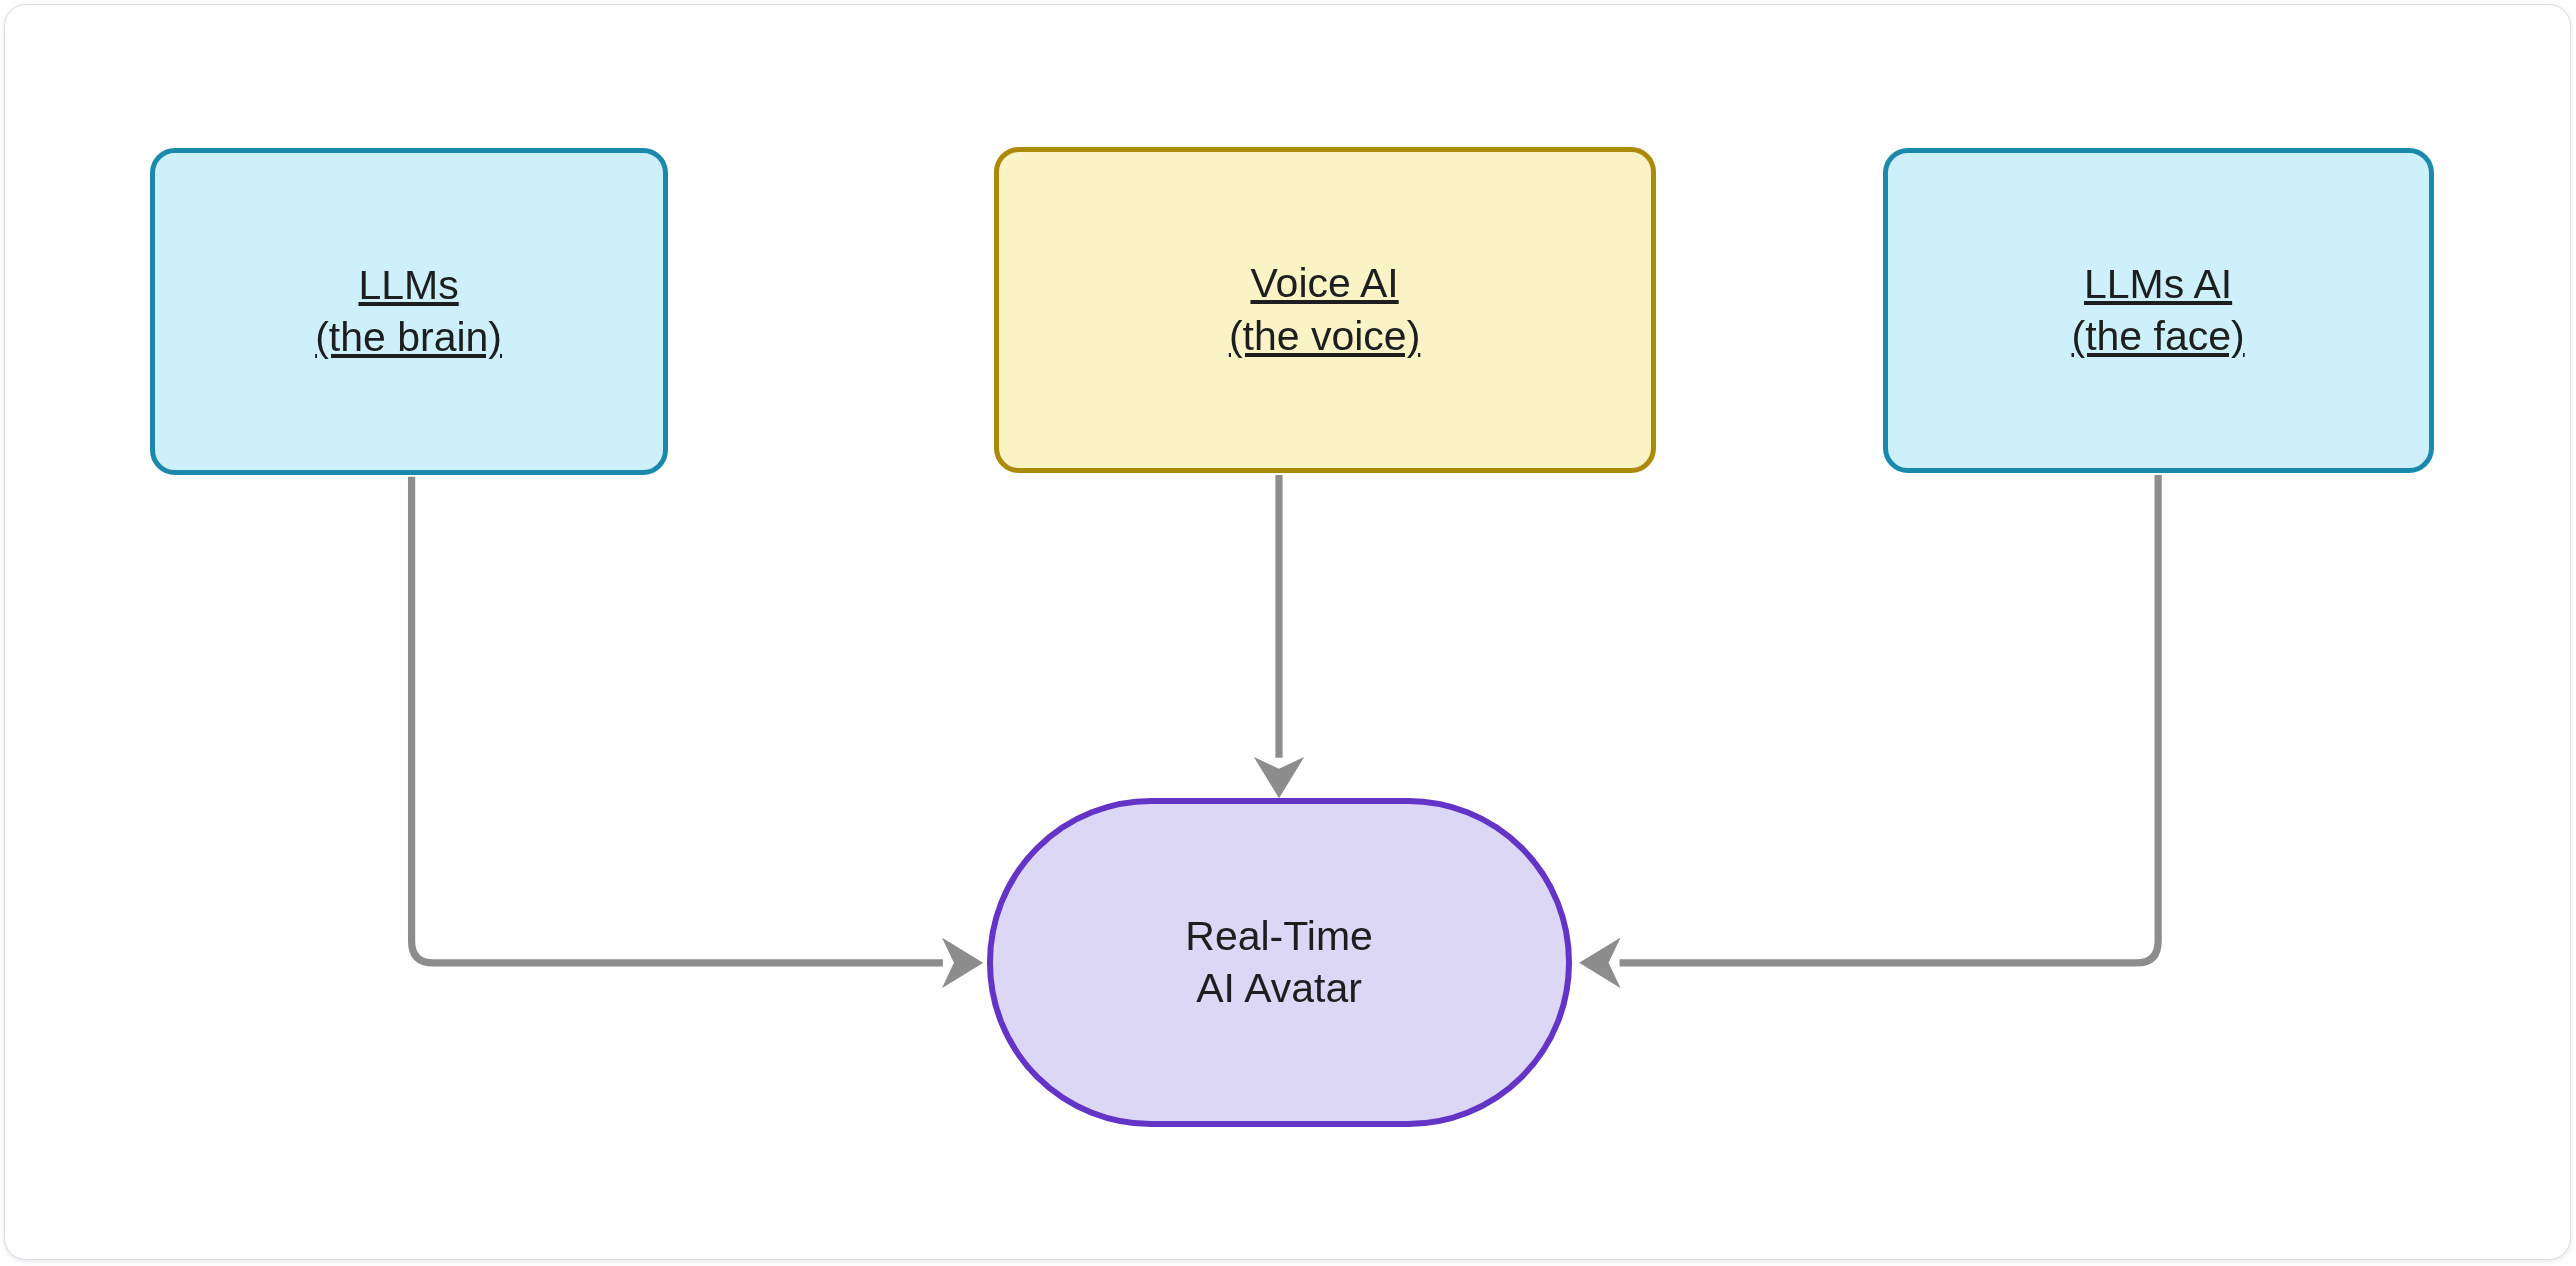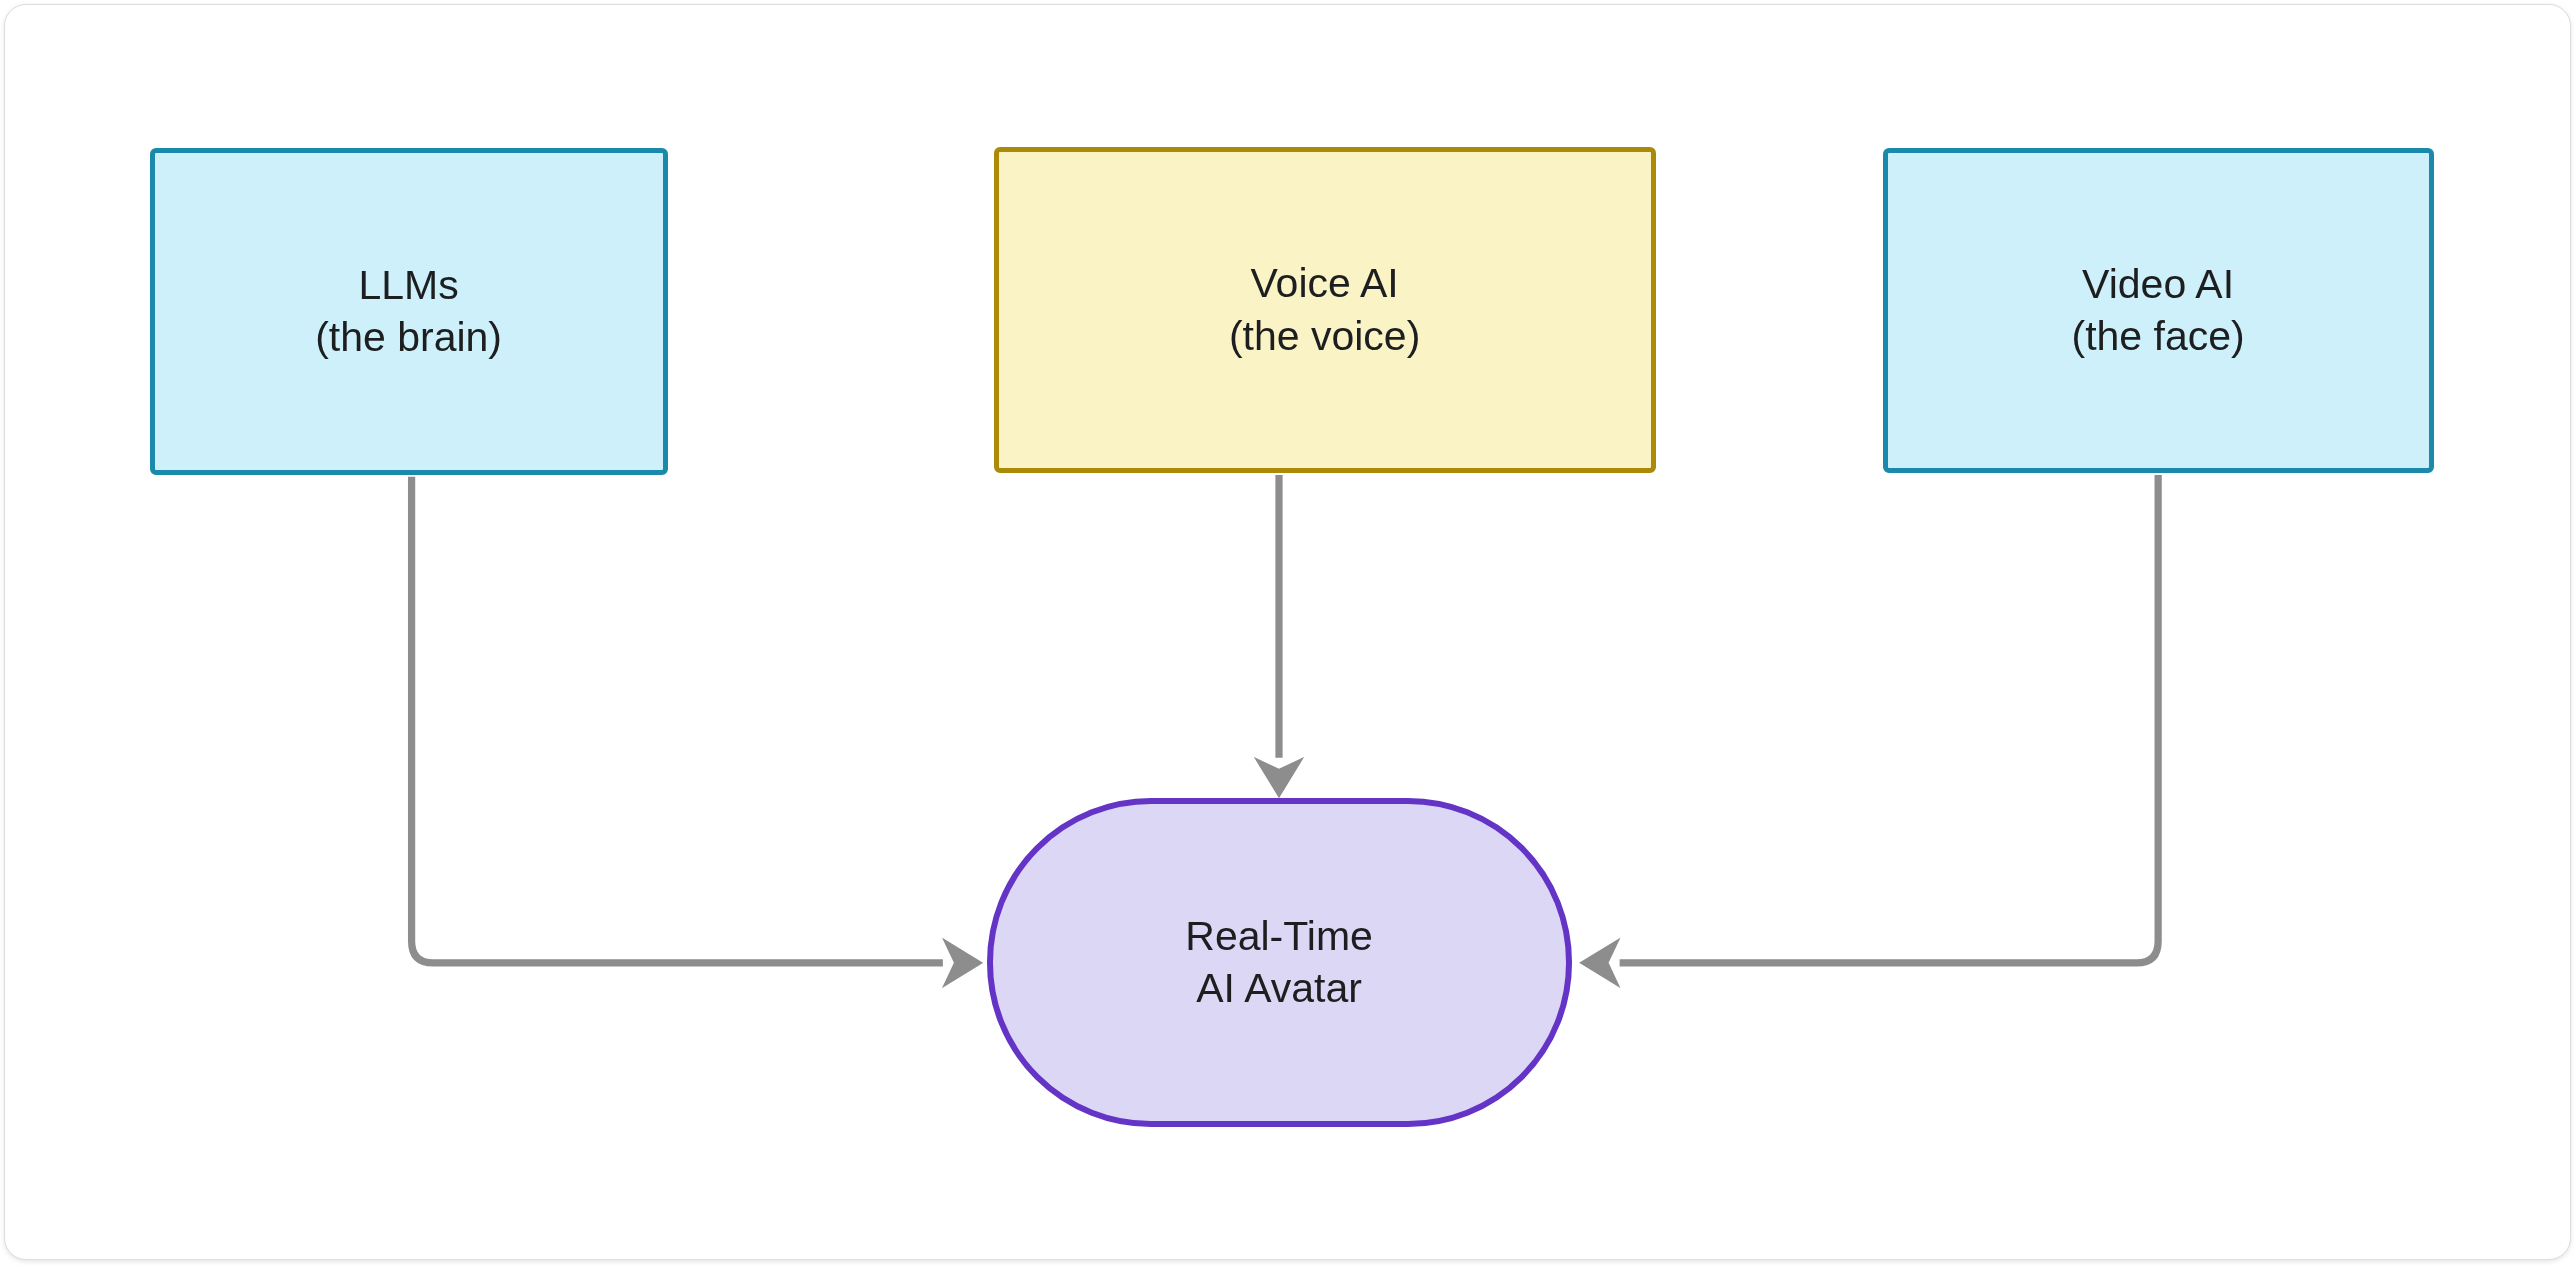--- a/index.html
+++ b/index.html
@@ -45,21 +45,22 @@
     align-items: center;
     justify-content: center;
     text-align: center;
     white-space: pre-line;
     font-size: 41px;
     line-height: 1.28;
     color: var(--node-text);
     box-sizing: border-box;
   }
   .node-rect {
-    border-radius: 6px;
+    border-radius: 25px;
+    text-decoration: underline;
   }
   .node-llms, .node-video {
     background: var(--cyan-fill);
     border: 5.4px solid var(--cyan-stroke);
   }
   .node-voice {
     background: var(--yellow-fill);
     border: 5.4px solid var(--yellow-stroke);
   }
   .node-avatar {
@@ -88,21 +89,21 @@
       <path class="edge" d="M 1410 520 L 1410 833" marker-end="url(#arrowhead)"></path>
       <path class="edge" d="M 2383 520 L 2383 1036 Q 2383 1060 2359 1060 L 1787 1060" marker-end="url(#arrowhead)"></path>
     </svg>
 
     <div class="node node-rect node-llms">LLMs
 (the brain)</div>
 
     <div class="node node-rect node-voice">Voice AI
 (the voice)</div>
 
-    <div class="node node-rect node-video">Video AI
+    <div class="node node-rect node-video">LLMs AI
 (the face)</div>
 
     <div class="node node-avatar">Real-Time
 AI Avatar</div>
 
   </div>
 </div>
 
 
 </body></html>

